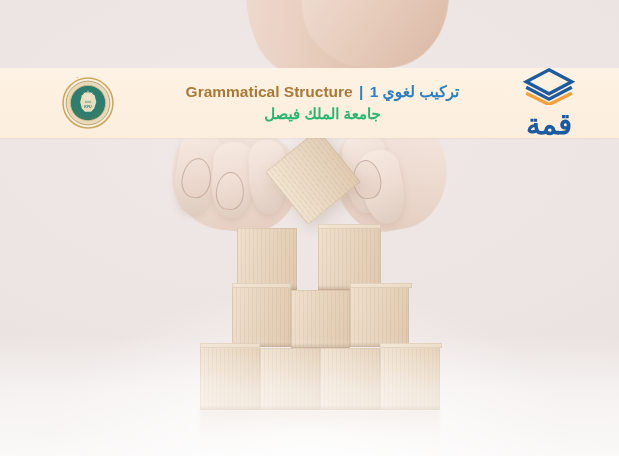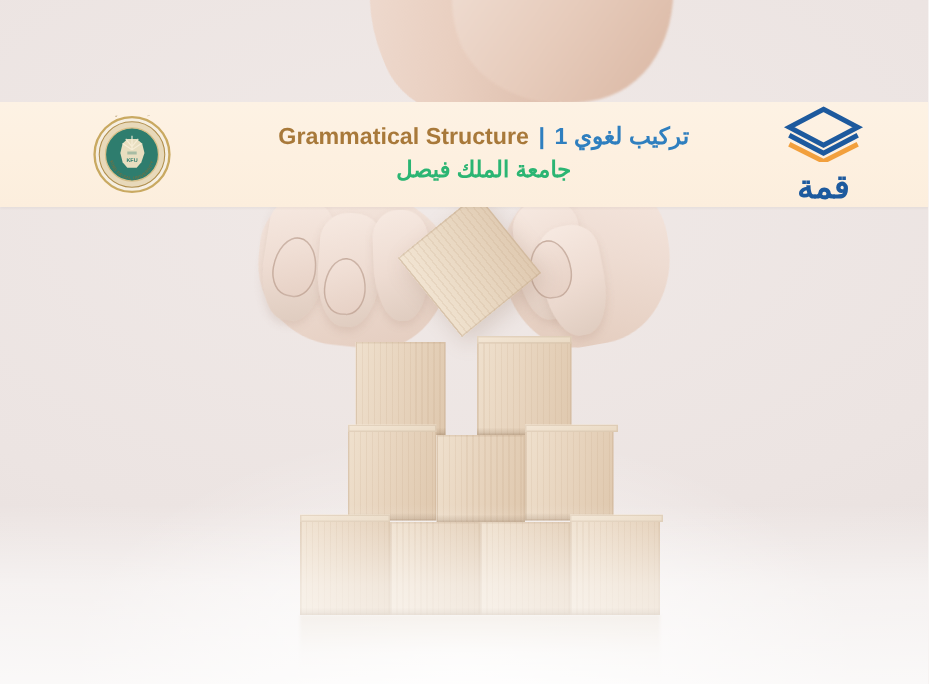--- a/index.html
+++ b/index.html
@@ -195,21 +195,21 @@
     white-space: nowrap;
   }
 
   .qimmah {
     width: 88px;
     margin-right: 26px;
     flex: 0 0 auto;
     text-align: center;
   }
   .qimmah-word {
-    font-size: 22px;
+    font-size: 29px;
     font-weight: bold;
     color: #1d5a9e;
     direction: rtl;
     letter-spacing: 0.5px;
     line-height: 1;
     margin-top: 1px;
   }
 </style>
 </head>
 <body>

